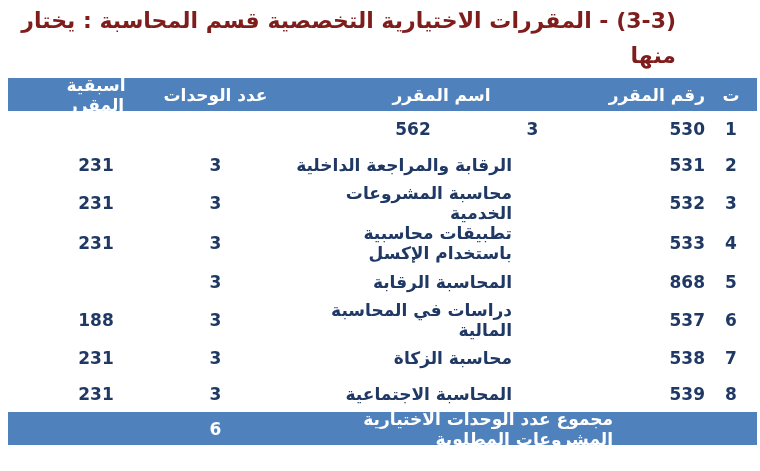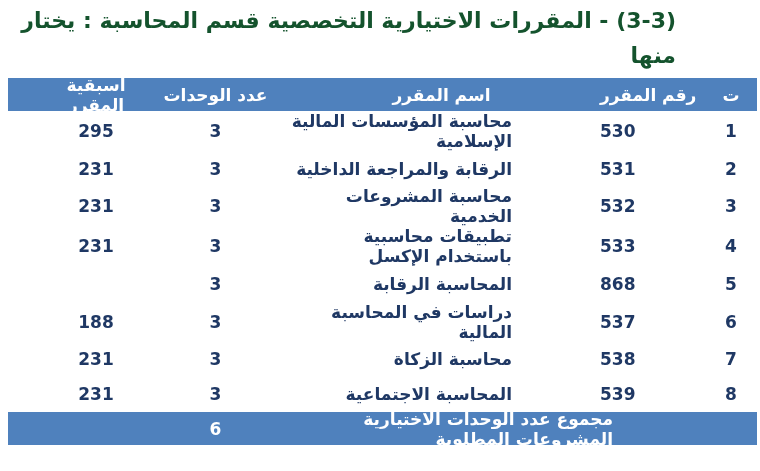--- a/index.html
+++ b/index.html
@@ -9,21 +9,21 @@
     height: 471px;
     background: #ffffff;
     font-family: "DejaVu Sans", sans-serif;
     direction: rtl;
     overflow: hidden;
     position: relative;
   }
 
   
   .doc-title {
-    color: #14532d;
+    color: #7f1d1d;
     font-weight: bold;
     font-size: 22px;
     line-height: 35px;
     text-align: right;
     padding: 3px 84px 0 20px;
   }
 
   
   .course-table {
     position: absolute;
@@ -39,21 +39,21 @@
   .thead, .tfoot {
     background: #4F81BD;
     color: #ffffff;
     height: 33px;
   }
   .tbody { height: 301px; display: flex; flex-direction: column; }
   .tbody .tr { flex: 1; background: #ffffff; }
 
   
   .col-idx    { width: 52px;  text-align: center; }
-  .col-code   { width: 105px; text-align: left; }
+  .col-code   { width: 105px; text-align: right; }
   .col-name   { width: 317px; text-align: center; }
   .col-units  { width: 135px; text-align: center; }
   .col-prereq { width: 140px; text-align: center; padding-left: 36px; }
 
   .tbody .col-name {
     text-align: right;
     padding-right: 88px;
   }
 
   .tfoot .col-label {
@@ -77,23 +77,22 @@
     <div class="col-code">رقم المقرر</div>
     <div class="col-name">اسم المقرر</div>
     <div class="col-units">عدد الوحدات</div>
     <div class="col-prereq">أسبقية المقرر</div>
   </div>
 
   <div class="tbody">
     <div class="tr">
       <div class="col-idx">1</div>
       <div class="col-code">530</div>
-      <div class="col-name">محاسبة المؤسسات المالية الإسلامية</div>
       <div class="col-units">3</div>
-      <div class="col-prereq">295</div>
+      <div class="col-prereq">562</div>
     </div>
     <div class="tr">
       <div class="col-idx">2</div>
       <div class="col-code">531</div>
       <div class="col-name">الرقابة والمراجعة الداخلية</div>
       <div class="col-units">3</div>
       <div class="col-prereq">231</div>
     </div>
     <div class="tr">
       <div class="col-idx">3</div>

